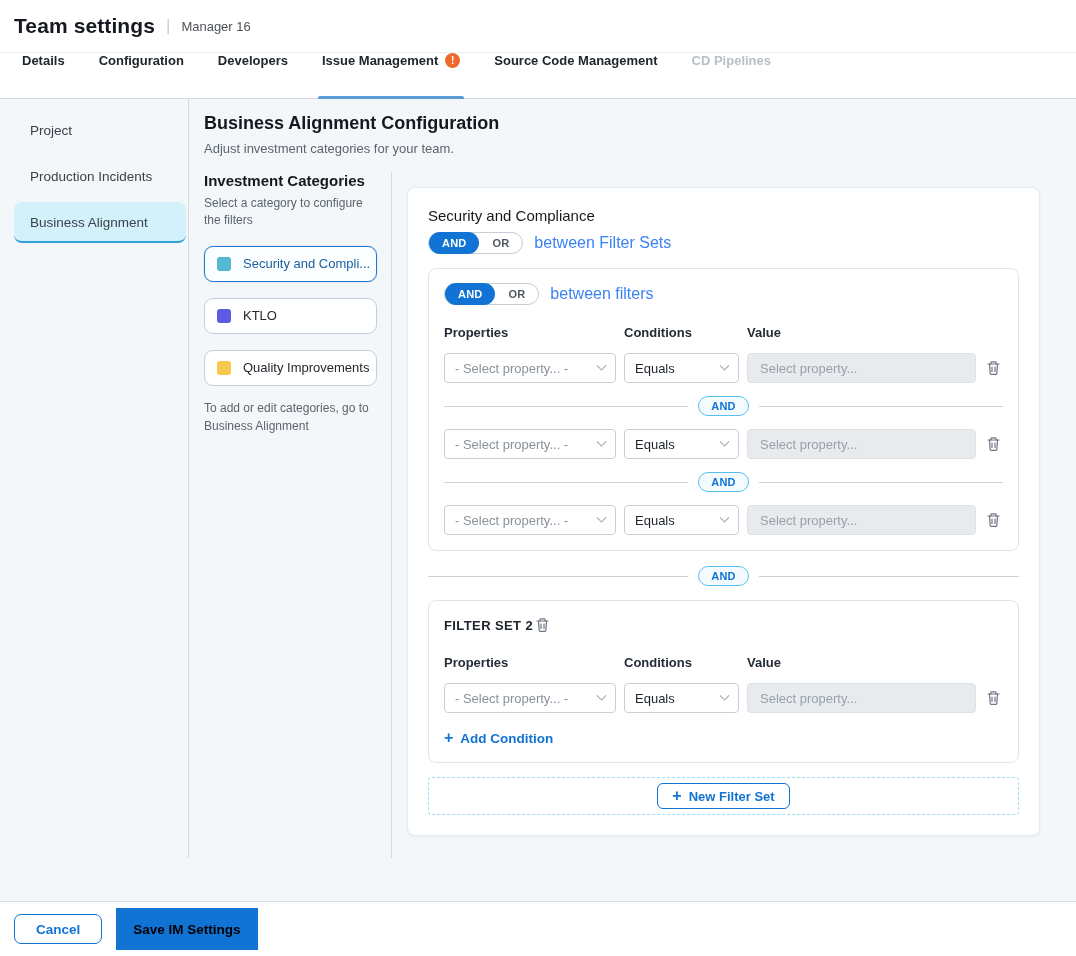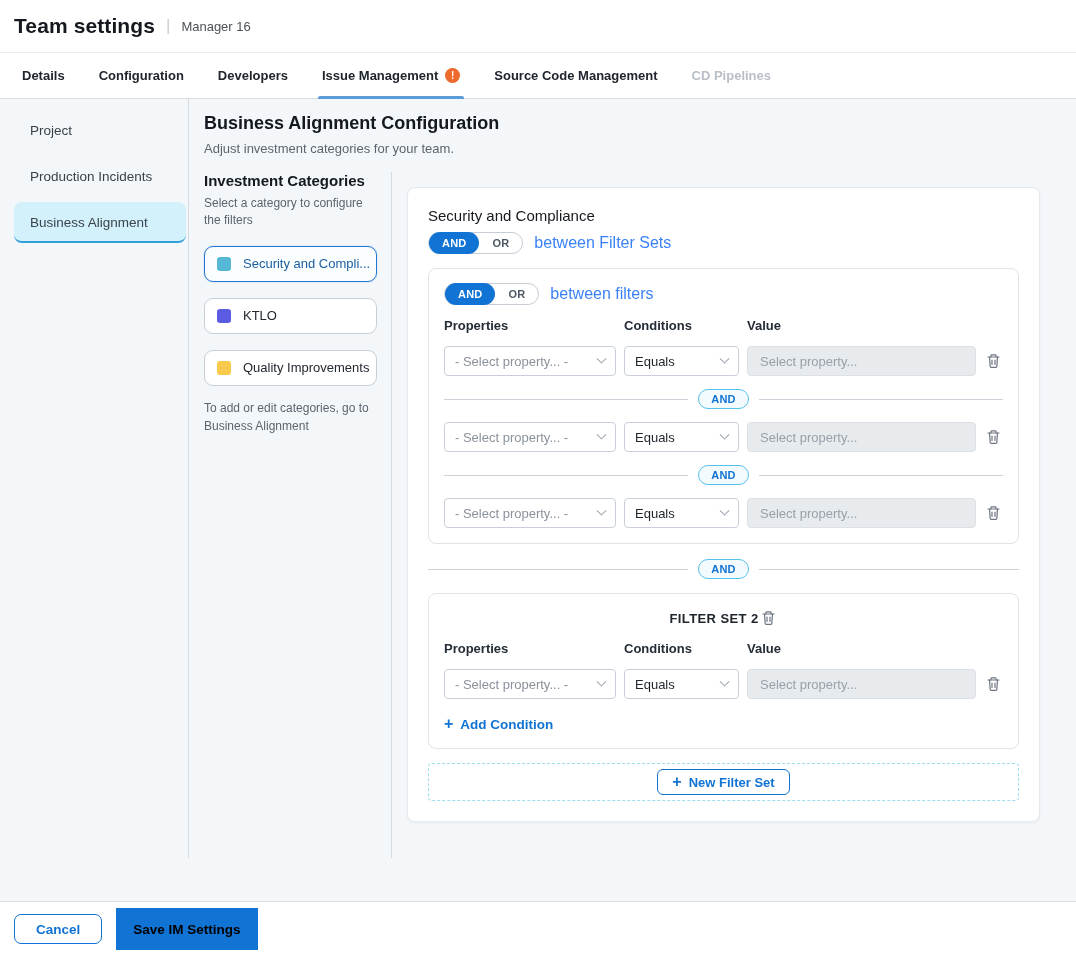--- a/index.html
+++ b/index.html
@@ -6,21 +6,21 @@
   html,body { width:1076px; height:956px; background:#fff; font-family:"Liberation Sans", sans-serif; color:#1a1f27; overflow:hidden; }
 
   
   .app-header { height:53px; display:flex; align-items:center; padding:0 14px; background:#fff; border-bottom:1px solid #ecedef; }
   .app-title { font-size:21px; font-weight:700; color:#15191f; letter-spacing:.1px; }
   .title-sep { margin:0 11px; color:#c9ccd1; font-size:17px; font-weight:300; }
   .app-subtitle { font-size:13px; color:#4c5158; }
 
   
   .tabbar { height:46px; display:flex; align-items:stretch; gap:34px; padding:0 22px; background:#fff; border-bottom:1px solid #d8dce1; }
-  .tab { display:flex; align-items:center; font-size:13px; font-weight:700; color:#20262e; position:relative; cursor:pointer; }
+  .tab { display:flex; align-items:flex-start; font-size:13px; font-weight:700; color:#20262e; position:relative; cursor:pointer; }
   .tab.active::after { content:""; position:absolute; left:-4px; right:-4px; bottom:-1px; height:3px; background:#5b9bd8; border-radius:2px 2px 0 0; }
   .tab.disabled { color:#b9bfc7; cursor:default; }
   .tab-badge { width:15px; height:15px; border-radius:50%; background:#ed6a2c; color:#fff; font-size:10px; font-weight:700; display:inline-flex; align-items:center; justify-content:center; margin-left:7px; }
 
   
   .content { height:802px; background:#f3f7fa; display:flex; align-items:flex-start; }
   .sidebar { width:189px; height:759px; border-right:1px solid #d5dade; flex-shrink:0; padding-top:6px; }
   .nav-item { margin:5px 2px 5px 14px; padding:13px 8px 13px 16px; font-size:13.5px; color:#3a4148; border-radius:8px; cursor:pointer; }
   .nav-item.selected { background:#d2f1fb; border-bottom:2px solid #33a0d8; padding-bottom:11px; color:#3c434b; }
 
@@ -42,37 +42,37 @@
   .card { background:#fff; border:1px solid #e6eaef; border-radius:8px; box-shadow:0 1px 3px rgba(25,40,60,.05); padding:19px 20px 20px; margin-top:15px; }
   .panel-title { font-size:15px; font-weight:400; color:#15191f; }
   .toggle-row { display:flex; align-items:center; gap:11px; margin-top:8px; }
   .toggle { display:inline-flex; align-items:center; border:1px solid #c6cdd5; border-radius:12px; background:#fff; height:22px; cursor:pointer; }
   .toggle-and { background:#1173d3; color:#fff; border-radius:12px; padding:0 13px; height:22px; display:inline-flex; align-items:center; font-size:11px; font-weight:700; letter-spacing:.2px; }
   .toggle-or { padding:0 13px; font-size:11px; font-weight:700; color:#4e5864; letter-spacing:.2px; }
   .toggle-suffix { font-size:16px; color:#3b82f6; }
 
   .filter-card { border:1px solid #dfe4ea; border-radius:8px; padding:14px 15px 15px; margin-top:14px; background:#fff; }
   .row-grid { display:grid; grid-template-columns:172px 115px 229px 1fr; column-gap:8px; align-items:center; }
-  .col-headers { margin-top:13px; }
+  .col-headers { margin-top:20px; }
   .col-header { font-size:13px; font-weight:700; color:#242c36; }
   .filter-row { margin-top:13px; }
   .select { height:30px; border:1px solid #c9cfd8; border-radius:4px; background:#fff; display:flex; align-items:center; justify-content:space-between; padding:0 10px; font-size:13px; cursor:pointer; }
   .select .ph { color:#8a929c; }
   .select .val { color:#1d242c; }
   .chev { width:7px; height:7px; border-right:1.6px solid #9aa2ac; border-bottom:1.6px solid #9aa2ac; transform:rotate(45deg) translate(-2px,-2px); flex-shrink:0; margin-left:8px; }
   .value-input { height:30px; width:100%; background:#e8ebee; border:1px solid #dde1e5; border-radius:4px; padding:0 12px; font-size:13px; color:#343b44; font-family:"Liberation Sans", sans-serif; }
   .value-input::placeholder { color:#98a0aa; }
   .trash-btn { justify-self:end; background:none; border:none; cursor:pointer; display:flex; align-items:center; padding:2px; }
 
   .connector { display:flex; align-items:center; margin-top:13px; }
   .connector .line { flex:1; height:1px; background:#ccd2d9; }
   .connector .pill { margin:0 10px; border:1.5px solid #55c1ec; color:#1173d3; border-radius:12px; padding:3px 12px; font-size:11px; font-weight:700; background:#f4fbfe; letter-spacing:.2px; }
   .connector.between-sets { margin-top:15px; }
 
-  .fs2-header { display:flex; justify-content:center; align-items:center; }
+  .fs2-header { display:flex; justify-content:flex-start; align-items:center; }
   .fs2-title { font-size:13px; font-weight:700; color:#20262e; letter-spacing:.4px; }
   .add-condition { margin-top:17px; display:inline-flex; align-items:center; gap:7px; color:#1173d3; font-weight:700; font-size:13.5px; background:none; border:none; cursor:pointer; font-family:"Liberation Sans", sans-serif; }
   .plus-glyph { font-size:16px; font-weight:700; line-height:1; }
 
   .new-set-wrap { border:1.5px dashed #9edcf2; border-radius:4px; margin-top:14px; padding:5px; display:flex; justify-content:center; }
   .new-set-btn { border:1.5px solid #1173d3; border-radius:6px; background:#fff; color:#1173d3; font-weight:700; font-size:13px; padding:4px 14px; display:inline-flex; gap:7px; align-items:center; cursor:pointer; font-family:"Liberation Sans", sans-serif; }
 
   
   .footer { height:55px; background:#fff; border-top:1px solid #dadde1; display:flex; align-items:center; gap:14px; padding:0 14px; }
   .btn-cancel { height:30px; padding:0 21px; border:1.5px solid #1173d3; border-radius:7px; background:#fff; color:#1173d3; font-weight:700; font-size:13.5px; cursor:pointer; font-family:"Liberation Sans", sans-serif; }

